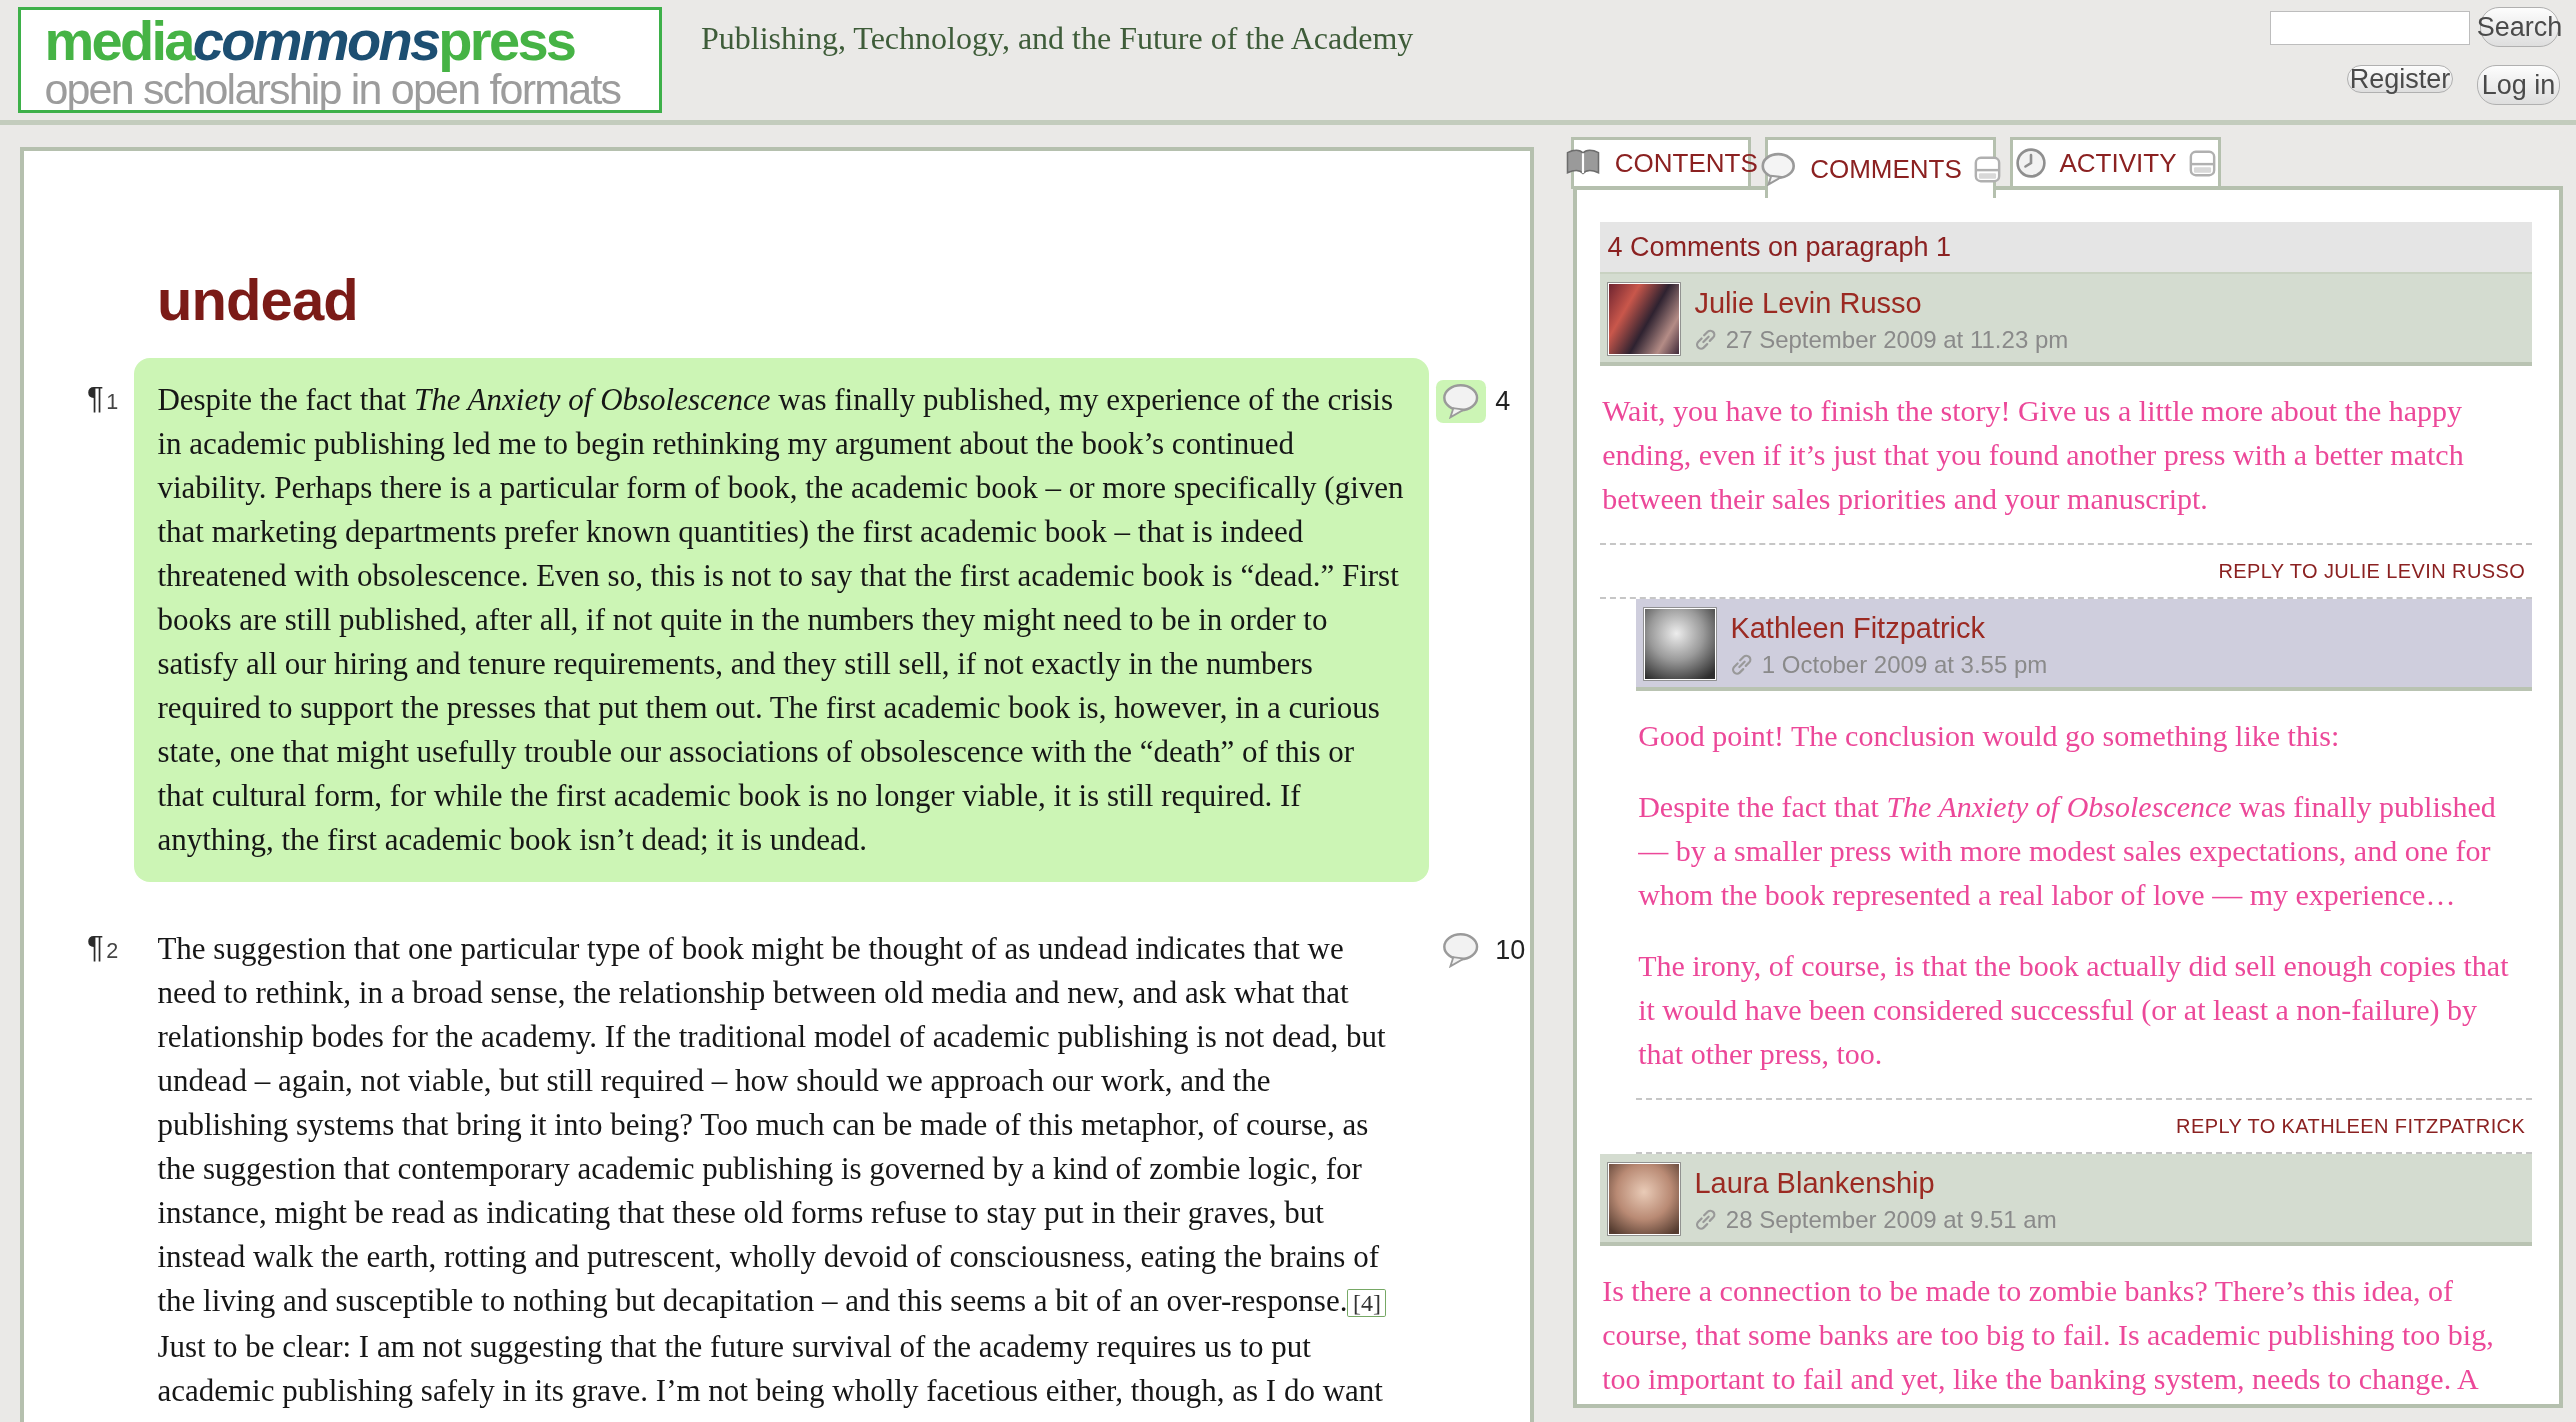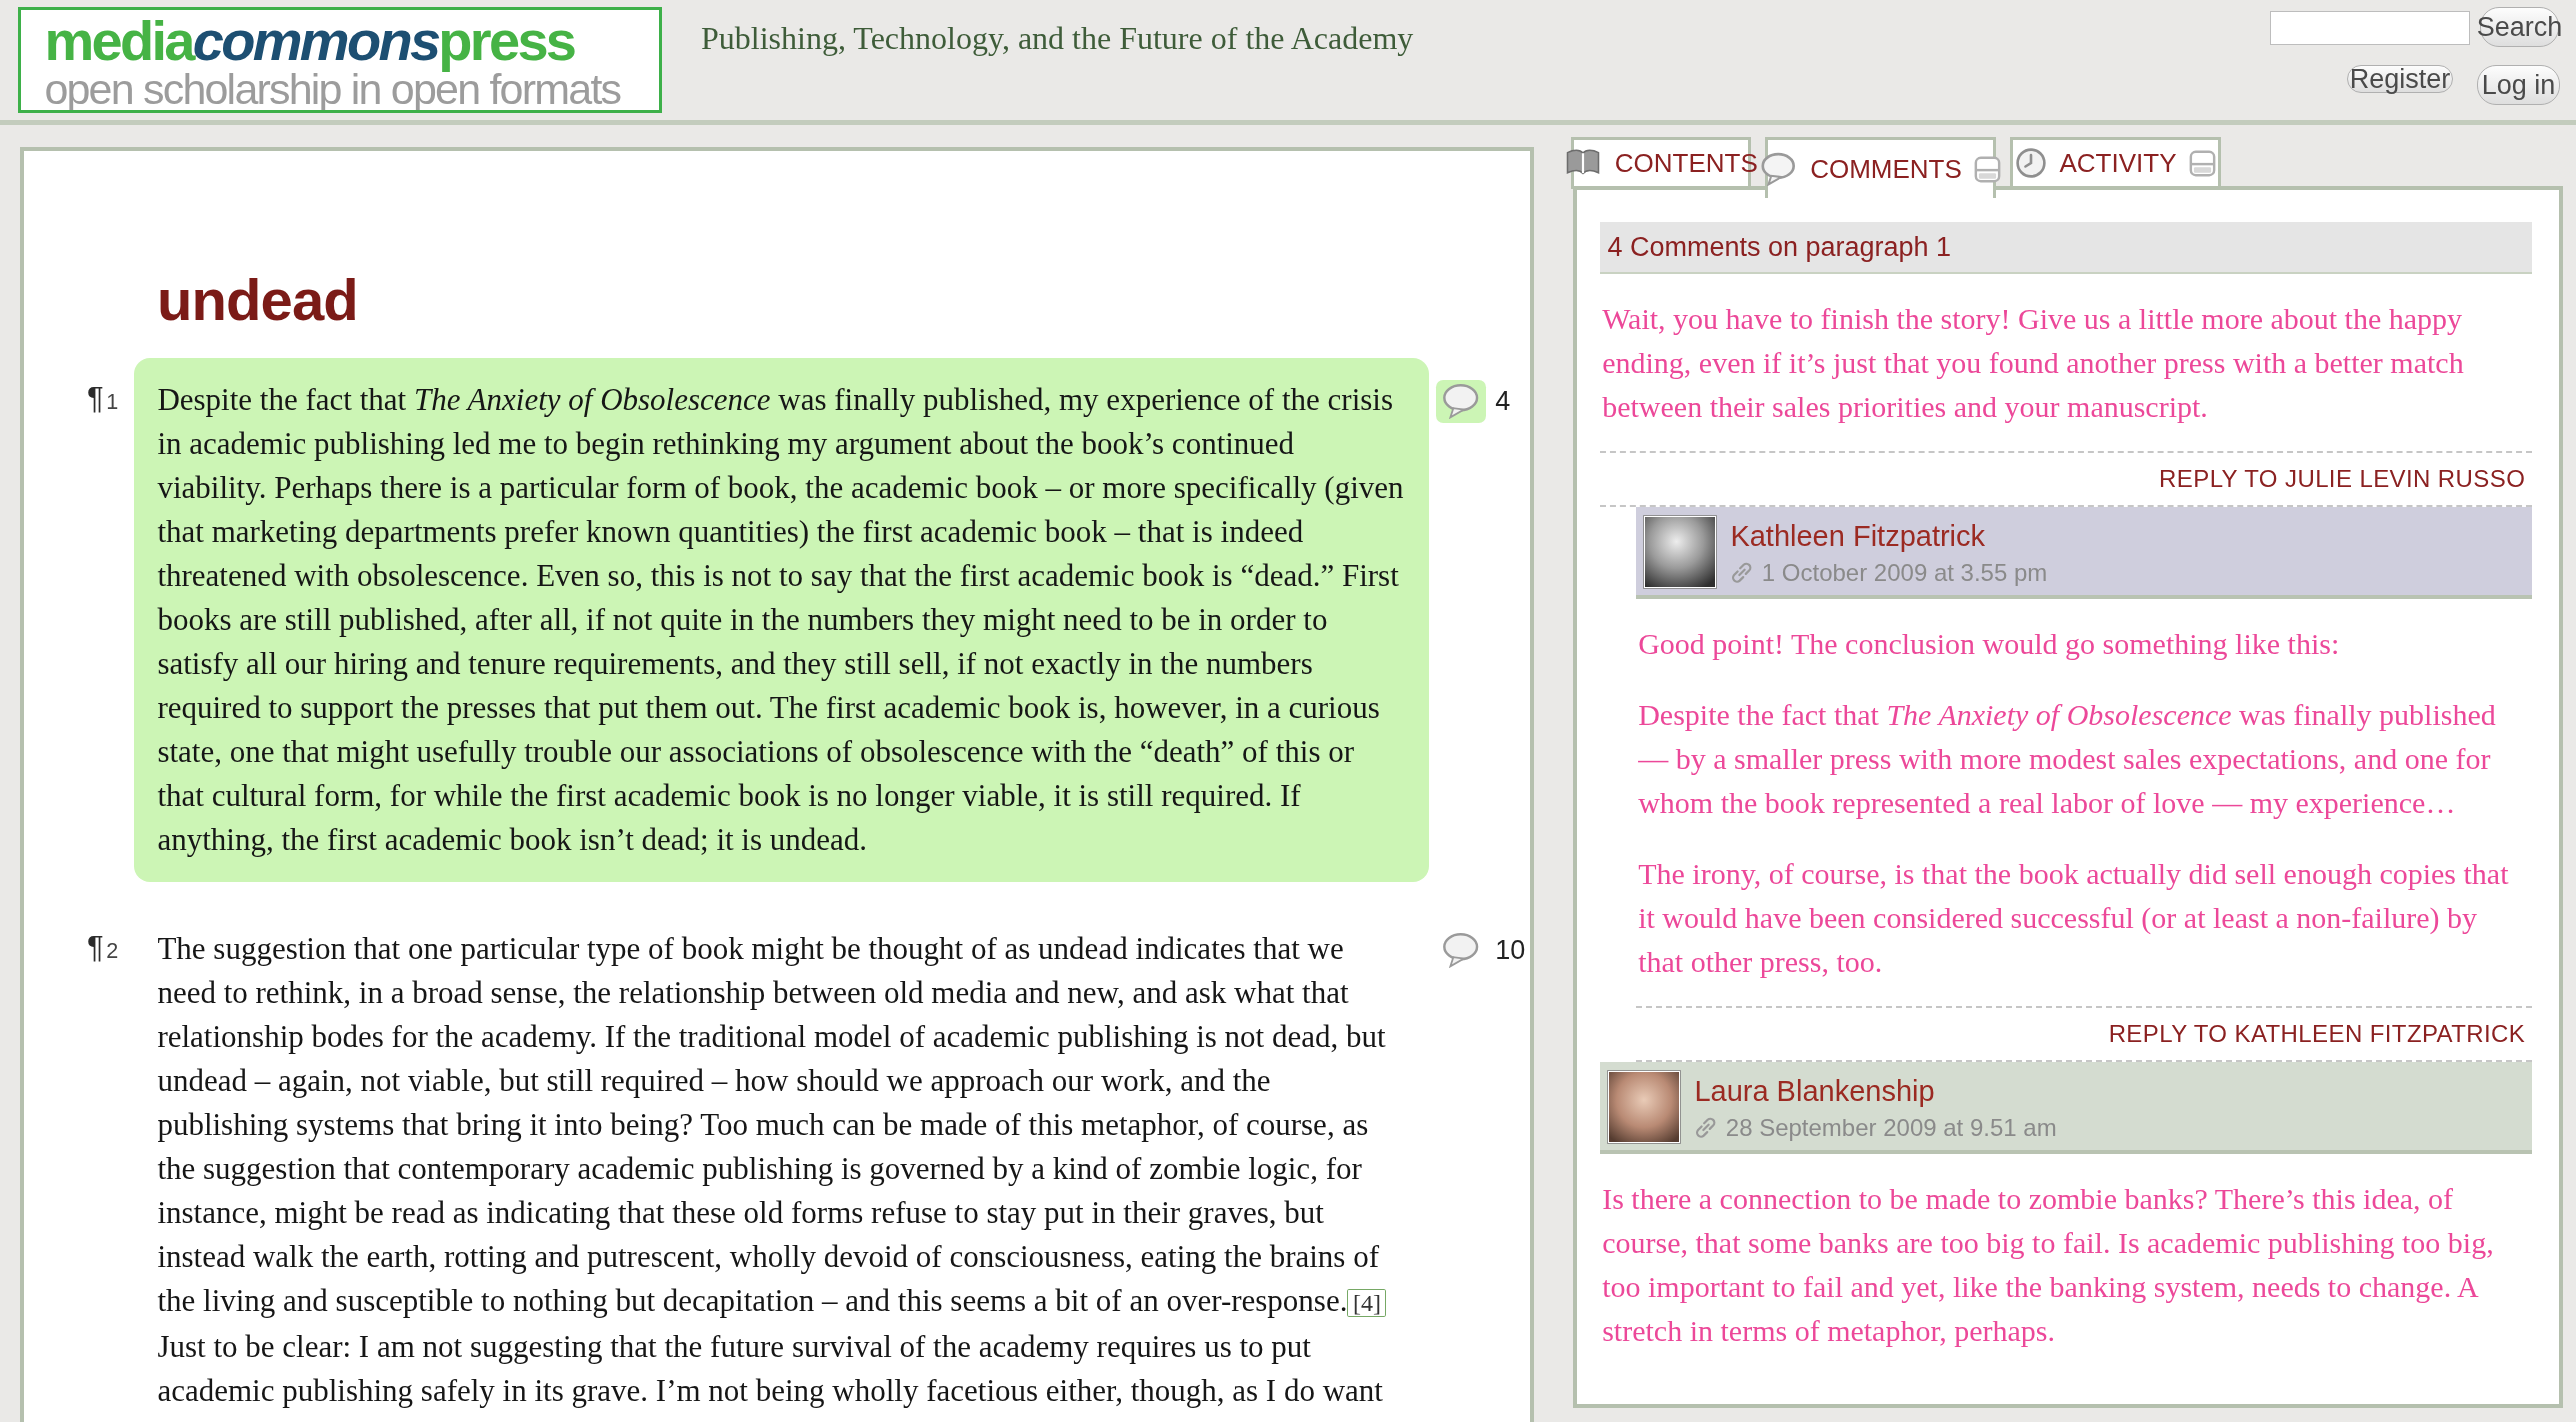--- a/index.html
+++ b/index.html
@@ -63,21 +63,21 @@
   .avatar{position:absolute;left:7.2px;top:9px;width:70px;height:70px;border:1.8px solid #fff;box-shadow:0 0 0 0.9px #8a8a8a}
   .avatar-julie{background:linear-gradient(120deg,#6e2430 0%,#c9574b 28%,#2e2230 55%,#b48c86 80%,#402a3a 100%)}
   .avatar-kathleen{background:radial-gradient(circle at 45% 35%,#ededed 0%,#9a9a9a 45%,#2e2e2e 90%)}
   .avatar-laura{background:radial-gradient(circle at 50% 40%,#e9cbb7 0%,#b98a74 50%,#553c30 92%)}
   .comment-author{position:absolute;left:94px;top:12.6px;font-size:29px;color:#9b2a22;cursor:pointer}
   .comment-date{position:absolute;left:94px;top:52px;font-size:24px;color:#8a8a8a;display:flex;align-items:center;gap:8px}
   .comment-body{padding:23.4px 3.6px 21.6px 1.8px;font-family:"Liberation Serif",serif;font-size:30px;line-height:44px;color:#ec4899}
   .comment-body p{margin:0}
   .comment-body p + p{margin-top:27px}
   .reply-row{border-top:2.7px dashed #c6c6c6;border-bottom:2.7px dashed #c6c6c6;height:52px;line-height:52px;
-             text-align:right;color:#8b2121;font-size:24px;padding-right:7.2px;letter-spacing:0.4px}
+             text-align:right;color:#8b2121;font-size:20px;padding-right:7.2px;letter-spacing:0.4px}
   .reply-row span{cursor:pointer}
   .icon{display:inline-flex;align-items:center}
 </style>
 </head>
 <body>
 
 <div class="header-rule"></div>
 
 <div class="logo">
   <div class="logo-line1"><span class="logo-media">media</span><span class="logo-commons">commons</span><span class="logo-press">press</span></div>
@@ -167,20 +167,32 @@
         <rect x="4" y="14" width="14" height="4.5" rx="1" fill="#d8d8d8"></rect>
       </svg>
   </span>
 </div>
 
 <div class="comments-panel">
   <div class="panel-inner">
     <div class="comments-heading">4 Comments on paragraph 1</div>
     <div id="comment-list">
         <div class="comment top-level">
+          <div class="comment-header">
+            <div class="avatar avatar-julie"></div>
+            <div class="comment-author">Julie Levin Russo</div>
+            <div class="comment-date">
+              <span class="icon">
+                <svg width="23.4" height="23.4" viewBox="0 0 20 20">
+                  <path d="M8 12 L12.5 7.5 M6.5 9 l-3 3 a3.4 3.4 0 0 0 4.8 4.8 l3 -3 M13.5 11 l3 -3 a3.4 3.4 0 0 0 -4.8 -4.8 l-3 3" stroke="#999999" stroke-width="1.9" fill="none" stroke-linecap="round"></path>
+                </svg>
+              </span>
+              <span>27 September 2009 at 11.23 pm</span>
+            </div>
+          </div>
           <div class="comment-body">
             <p><span>Wait, you have to finish the story! Give us a little more about the happy ending, even if it’s just that you found another press with a better match between their sales priorities and your manuscript.</span></p>
           </div>
           <div class="reply-row"><span>REPLY TO JULIE LEVIN RUSSO</span></div>
         </div>
         <div class="comment reply">
           <div class="comment-header">
             <div class="avatar avatar-kathleen"></div>
             <div class="comment-author">Kathleen Fitzpatrick</div>
             <div class="comment-date">

